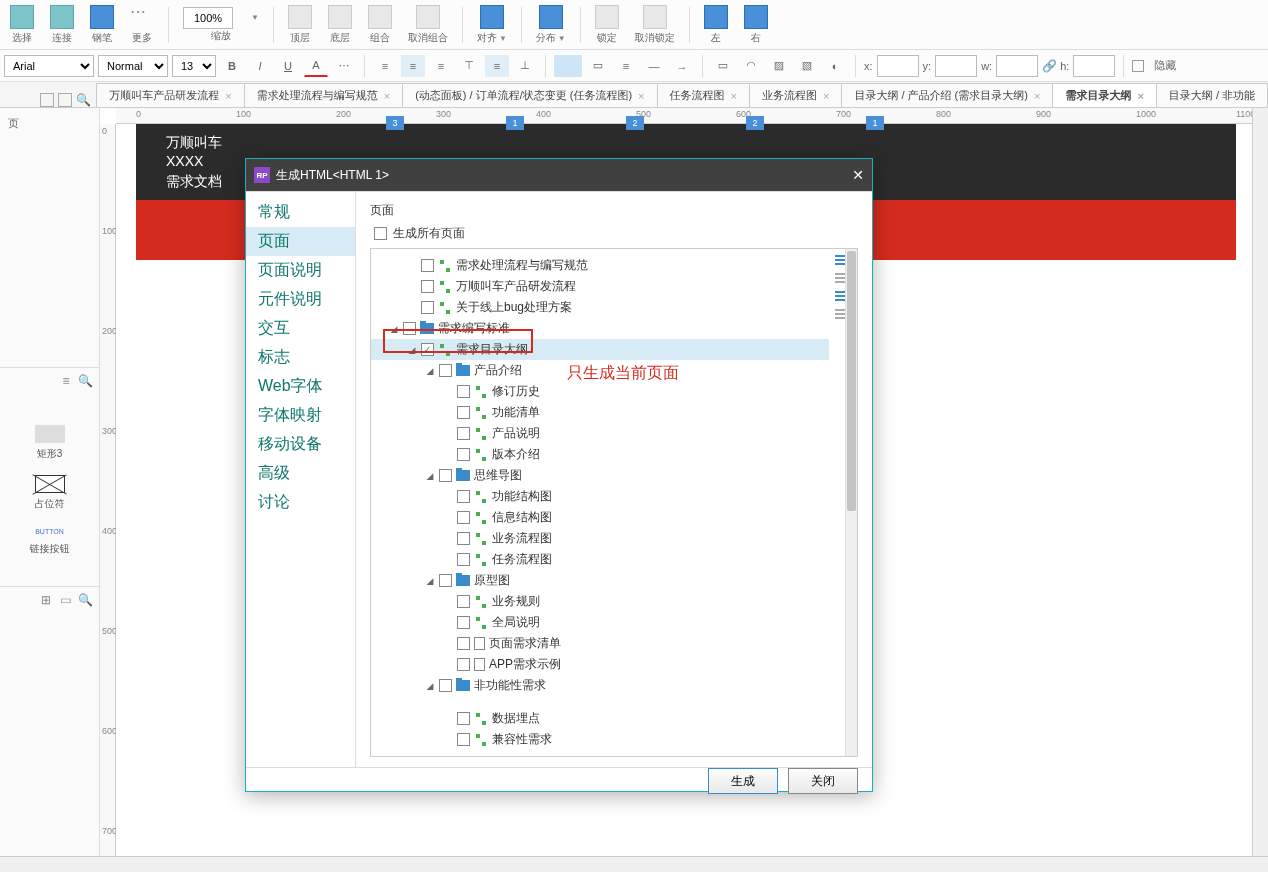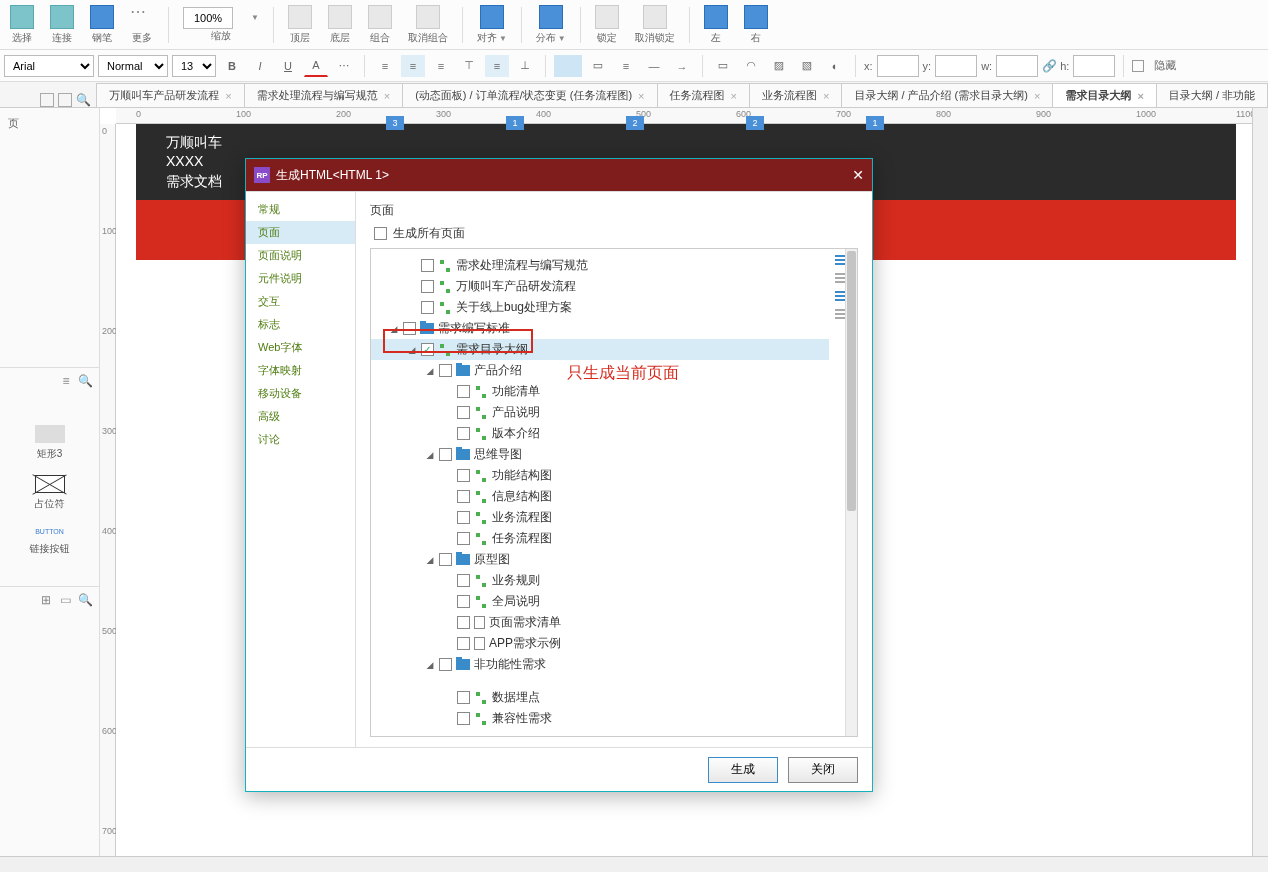--- a/index.html
+++ b/index.html
@@ -52,26 +52,26 @@
 .ruler-area { flex: 1; position: relative; background: #fff; overflow: hidden; }
 .ruler-h { position: absolute; top: 0; left: 16px; right: 0; height: 16px; background: #f8f8f8; border-bottom: 1px solid #ccc; font-size: 9px; color: #888; display: flex; }
 .ruler-h span { position: absolute; top: 1px; }
 .ruler-v { position: absolute; top: 16px; left: 0; width: 16px; bottom: 0; background: #f8f8f8; border-right: 1px solid #ccc; font-size: 9px; color: #888; }
 .ruler-v span { position: absolute; left: 2px; writing-mode: horizontal-tb; }
 .canvas { position: absolute; top: 16px; left: 16px; right: 0; bottom: 0; background: #fff; }
 .doc-header { position: absolute; top: 0; left: 20px; width: 1100px; height: 76px; background: #2b2b2b; color: #fff; display: flex; flex-direction: column; justify-content: center; padding-left: 30px; font-size: 14px; line-height: 1.4; }
 .red-bar { position: absolute; top: 76px; left: 20px; width: 1100px; height: 60px; background: #d52b1e; }
 .guide { position: absolute; top: -8px; width: 18px; height: 14px; background: #4a90d9; color: #fff; font-size: 9px; display: flex; align-items: center; justify-content: center; }
 .dialog { position: absolute; left: 245px; top: 158px; width: 628px; height: 634px; background: #fff; border: 1px solid #16b1bd; box-shadow: 0 4px 20px rgba(0,0,0,0.3); display: flex; flex-direction: column; }
-.dlg-title { height: 26px; background: #7f1d1d; color: #fff; display: flex; align-items: center; padding: 16px 8px; font-size: 12px; }
+.dlg-title { height: 26px; background: #404040; color: #fff; display: flex; align-items: center; padding: 16px 8px; font-size: 12px; }
 .dlg-title .rp { width: 16px; height: 16px; background: #8a4bc9; margin-right: 6px; display: flex; align-items: center; justify-content: center; font-size: 8px; font-weight: bold; }
 .dlg-title .close { margin-left: auto; cursor: pointer; font-size: 14px; }
 .dlg-body { flex: 1; display: flex; border-top: 1px solid #ddd; }
 .dlg-nav { width: 110px; border-right: 1px solid #ddd; padding: 6px 0; }
-.dlg-nav div { padding: 4px 12px; cursor: pointer; font-size: 11px; color: #4d7c0f; }
+.dlg-nav div { padding: 4px 12px; cursor: pointer; font-size: 16px; color: #0f766e; }
 .dlg-nav div.sel { background: #d6ebf5; }
 .dlg-main { flex: 1; display: flex; flex-direction: column; padding: 10px 14px 10px 14px; }
 .dlg-sect-title { font-size: 12px; color: #333; margin-bottom: 6px; }
 .gen-all { display: flex; align-items: center; gap: 6px; margin-bottom: 6px; font-size: 12px; padding-left: 4px; }
 .tree-wrap { flex: 1; border: 1px solid #ccc; position: relative; display: flex; }
 .tree { flex: 1; overflow: auto; padding: 6px 0; position: relative; }
 .tree-scroll { position: absolute; right: 0; top: 0; bottom: 0; width: 12px; background: #f0f0f0; border-left: 1px solid #ddd; }
 .tree-scroll .thumb { position: absolute; left: 1px; right: 1px; top: 2px; height: 260px; background: #c4c4c4; border-radius: 2px; }
 .right-icons { width: 28px; display: flex; flex-direction: column; align-items: center; gap: 6px; padding-top: 6px; }
 .right-icons .ri { width: 16px; height: 12px; display: flex; flex-direction: column; gap: 2px; cursor: pointer; }
@@ -408,20 +408,26 @@
             <div class="row" style="padding-left: 54px;">
               <span class="arr">◢</span>
               <span class="cb"></span>
               <span class="ic-folder"></span>
               <span>产品介绍</span>
             </div>
             <div class="row" style="padding-left: 72px;">
               <span class="arr"></span>
               <span class="cb"></span>
               <span class="ic-flow"></span>
+              <span>修订历史</span>
+            </div>
+            <div class="row" style="padding-left: 72px;">
+              <span class="arr"></span>
+              <span class="cb"></span>
+              <span class="ic-flow"></span>
               <span>功能清单</span>
             </div>
             <div class="row" style="padding-left: 72px;">
               <span class="arr"></span>
               <span class="cb"></span>
               <span class="ic-flow"></span>
               <span>产品说明</span>
             </div>
             <div class="row" style="padding-left: 72px;">
               <span class="arr"></span>

